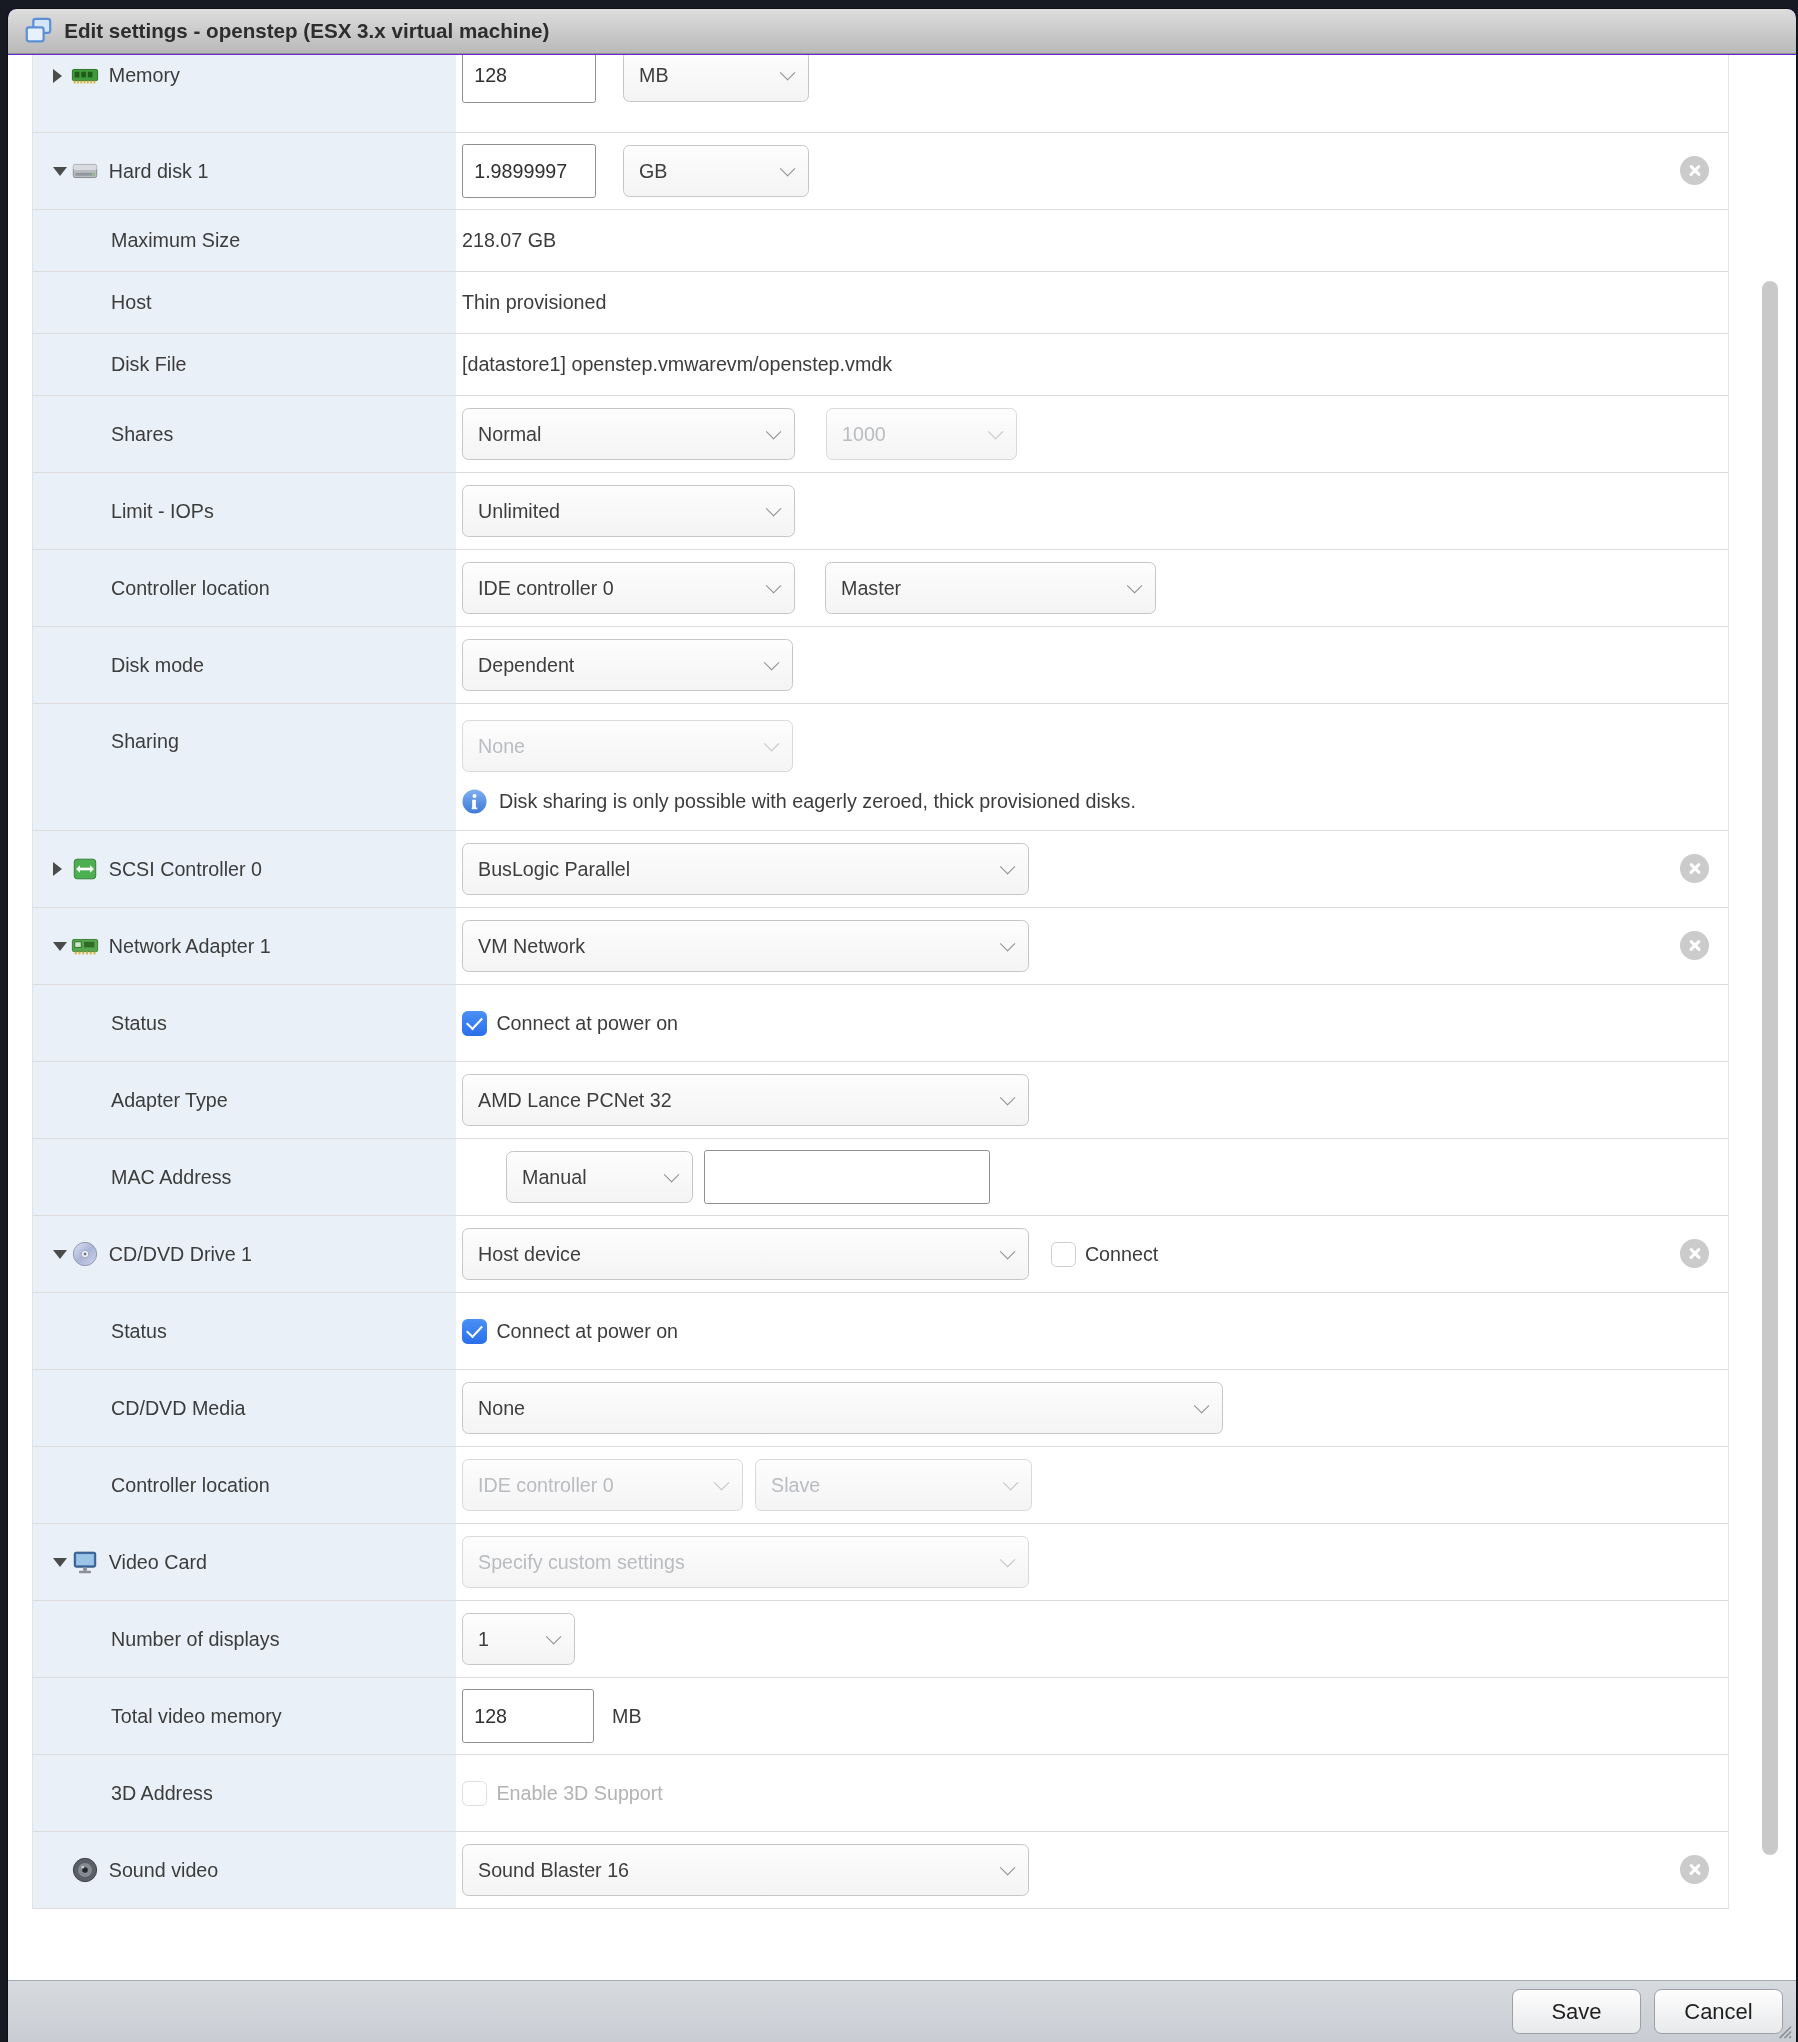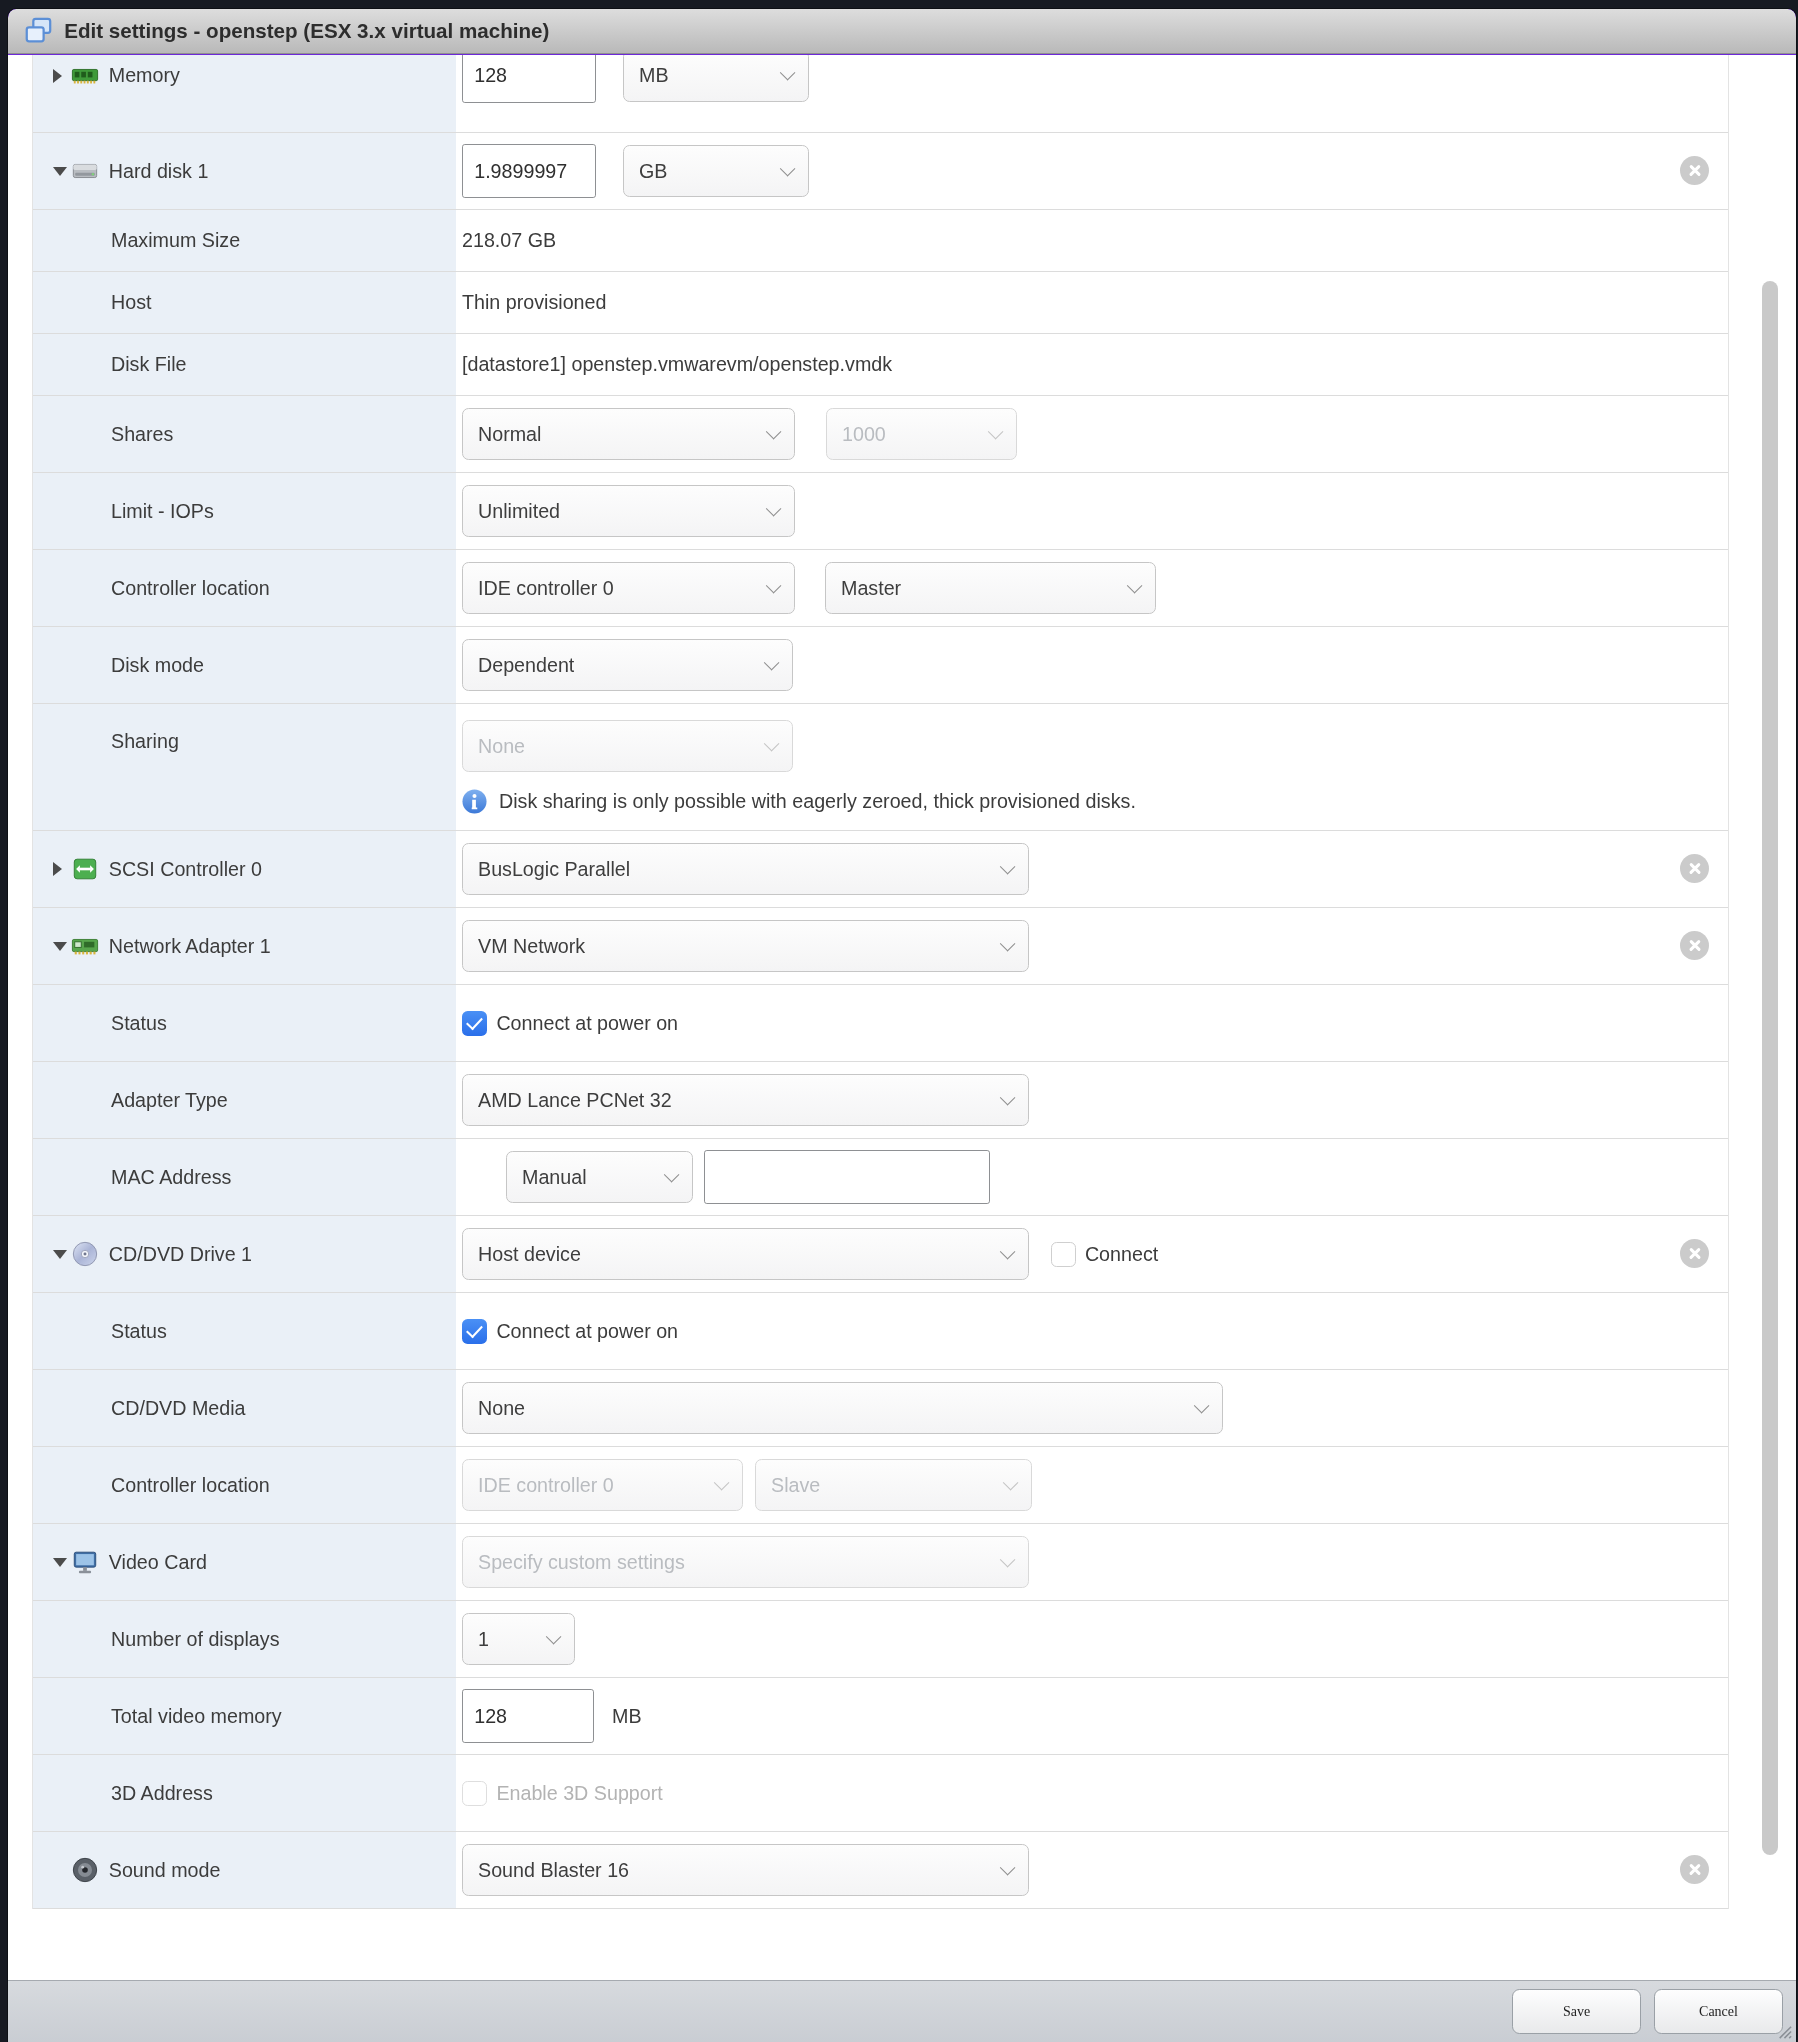--- a/index.html
+++ b/index.html
@@ -72,22 +72,22 @@
   .note-icon svg { width:25px; height:25px; display:block; }
   .note-text { font-size:19.7px; color:#3c3c3c; margin-left:12px; white-space:nowrap; }
 
   .scroll-thumb { position:absolute; right:18px; top:272px; width:16px; height:1574px;
                   border-radius:8.4px; background:#c9c9c9; }
 
   .footer { position:absolute; left:0; right:0; bottom:0; height:62px;
             background:linear-gradient(#d7dade,#c9cdd3); border-top:0.9px solid #a6aab0;
             display:flex; align-items:center; justify-content:flex-end; gap:13px; padding-right:13px; }
   .btn { height:45px; min-width:129px; border:0.9px solid #9aa0a6; border-radius:7.5px;
-         background:linear-gradient(#fefefe,#e8e9eb); font-size:14px; color:#1f1f1f;
-         font-family:Liberation Serif, serif; padding:0 12px; cursor:pointer; }
+         background:linear-gradient(#fefefe,#e8e9eb); font-size:22px; color:#1f1f1f;
+         font-family:Liberation Sans, sans-serif; padding:0 12px; cursor:pointer; }
   .grip { position:absolute; right:2.8px; bottom:2.8px; }
 </style>
 </head>
 <body>
 
 <div class="dialog">
   <div class="titlebar">
     <span class="win-icon">
       <svg viewBox="0 0 32 32" width="30" height="30">
         <rect x="11" y="3" width="18" height="15" rx="2.5" fill="#d5e5f8" stroke="#5c8fd6" stroke-width="2.4"></rect>
@@ -474,21 +474,21 @@
           <div class="cell-label">
             <span class="exp"></span>
             <span class="dev-icon">
               <svg viewBox="0 0 30 30">
                 <circle cx="15" cy="15" r="12.5" fill="#5a6068" stroke="#393e45"></circle>
                 <circle cx="15" cy="15" r="7.5" fill="#858b93"></circle>
                 <circle cx="15" cy="15" r="3" fill="#23262b"></circle>
                 <circle cx="12.5" cy="12" r="1.5" fill="#c6cad0"></circle>
               </svg>
             </span>
-            <span class="row-label">Sound mode</span>
+            <span class="row-label">Sound video</span>
           </div>
           <div class="cell-content">
             <div class="dd" style="width: 567px;">
               <span class="dd-value">Sound Blaster 16</span>
               <span class="chev"></span>
             </div>
           </div>
           <div class="remove"></div>
         </div>
       </div>

